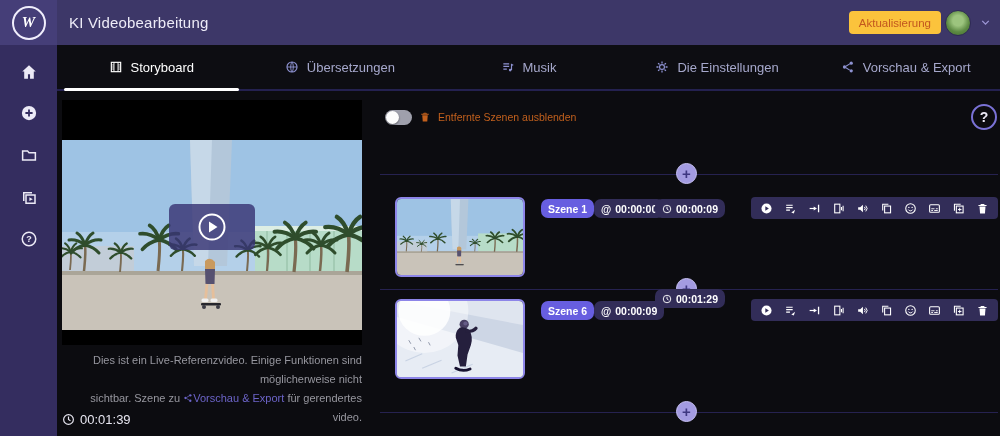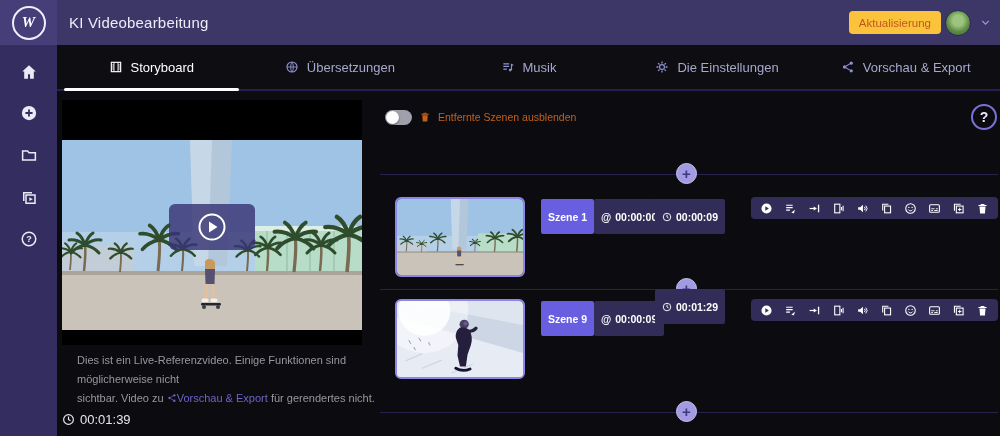--- a/index.html
+++ b/index.html
@@ -27,21 +27,21 @@
   .tab{flex:1;display:flex;align-items:center;justify-content:center;gap:8px;color:#a6a8cc;font-size:13px;cursor:pointer;position:relative;}
   .tab .ic{color:#8e92d2;}
   .tab.active{color:#fff;}
   .tab.active .ic{color:#fff;}
   .tab.active::after{content:"";position:absolute;left:7px;right:7px;bottom:-2px;height:3px;background:#fff;border-radius:2px;}
 
   
   .player{left:62px;top:100px;width:300px;height:245px;background:#000;cursor:pointer;}
   .player-scene{position:absolute;left:0;top:40px;width:300px;height:190px;}
   .play-overlay{position:absolute;left:107px;top:104px;width:86px;height:46px;background:rgba(56,52,116,0.82);border-radius:6px;display:flex;align-items:center;justify-content:center;}
-  .notice{left:62px;top:351px;width:300px;text-align:left;font-size:11px;line-height:19px;color:#97979f;margin-left:15px;}
+  .notice{left:62px;top:351px;width:300px;text-align:right;font-size:11px;line-height:19px;color:#97979f;}
   .notice a{color:#6c64c8;text-decoration:none;cursor:pointer;}
   .notice .share-sm{display:inline-block;vertical-align:-1px;color:#6c64c8;width:10px;height:10px;}
   .proj-label{left:62px;top:393px;width:300px;text-align:center;font-size:14px;color:#e7e6f0;}
   .proj-value{left:62px;top:412px;width:300px;display:flex;align-items:center;justify-content:flex-start;gap:5px;font-size:13px;color:#e7e6f0;}
   .proj-value .ic{width:13px;height:13px;color:#e7e6f0;}
 
   
   .tgl-group{top:109px;display:flex;align-items:center;gap:7px;height:16px;}
   .switch{width:27px;height:15px;border-radius:8px;background:#9fa0ac;position:relative;cursor:pointer;flex:0 0 auto;}
   .switch::after{content:"";position:absolute;left:1px;top:1px;width:13px;height:13px;border-radius:50%;background:#fdfdfd;box-shadow:0 1px 2px rgba(0,0,0,.45);}
@@ -50,21 +50,21 @@
   .help-circle{left:971px;top:104px;width:22px;height:22px;border:2px solid #7a72d6;border-radius:50%;color:#eceaf6;font-size:14px;font-weight:bold;display:flex;align-items:center;justify-content:center;cursor:pointer;}
 
   
   .divider{left:380px;width:618px;height:1px;background:#262250;}
   .plusbtn{width:21px;height:21px;border-radius:50%;background:#a39be1;border:1px solid #c6c0f2;color:#3e3781;display:flex;align-items:center;justify-content:center;cursor:pointer;box-sizing:border-box;}
   .plusbtn::before{content:"+";font-size:15px;font-weight:bold;line-height:1;margin-top:-1px;}
 
   
   .thumb{width:126px;height:76px;border:2px solid #8d85e8;border-radius:6px;overflow:hidden;background:#000;cursor:pointer;}
   .thumb svg{width:126px;height:76px;}
-  .badge{height:35px;display:inline-flex;align-items:center;gap:4px;border-radius:2px;font-size:10.5px;font-weight:bold;color:#fff;padding:0 7px;white-space:nowrap;}
+  .badge{height:19px;display:inline-flex;align-items:center;gap:4px;border-radius:7px;font-size:10.5px;font-weight:bold;color:#fff;padding:0 7px;white-space:nowrap;}
   .badge.scene{background:#675ee0;cursor:pointer;}
   .badge.time{background:#322d58;}
   .badge .ic{width:10px;height:10px;}
   .toolbar{width:247px;height:22px;background:#322d58;border-radius:4px;display:flex;align-items:center;justify-content:space-between;padding:0 6px;box-sizing:border-box;}
   .tool{width:18px;height:18px;display:flex;align-items:center;justify-content:center;color:#fff;cursor:pointer;}
   .tool svg{width:13px;height:13px;}
 </style>
 </head>
 <body>
 
@@ -304,25 +304,25 @@
     <div class="play-overlay">
       <svg width="30" height="30" viewBox="0 0 30 30">
         <circle cx="15" cy="15" r="12.5" fill="none" stroke="#fff" stroke-width="2"></circle>
         <path d="M12 9.5v11l8.5-5.5z" fill="#fff"></path>
       </svg>
     </div>
   </div>
 
   <div class="abs notice">
     <span>Dies ist ein Live-Referenzvideo. Einige Funktionen sind möglicherweise nicht</span><br>
-    <span>sichtbar. Video zu</span>
+    <span>sichtbar. Szene zu</span>
     <svg class="share-sm" viewBox="0 0 24 24">
         <use href="#i-share"></use>
       </svg><a>Vorschau &amp; Export</a>
-    <span>für gerendertes nicht.</span>
+    <span>für gerendertes video.</span>
   </div>
   <div class="abs proj-value">
     <svg class="ic" viewBox="0 0 24 24">
         <use href="#i-clock"></use>
       </svg>
     <span>00:01:39</span>
   </div>
 
   <div class="abs tgl-group" style="left:385px">
     <div class="switch"></div>
@@ -450,21 +450,21 @@
       <path d="M28 98l5 9M52 92l5 9M75 103l4 8M40 115l4 8" stroke="#55607a" stroke-width="1.5"></path>
       <g transform="translate(132,46)">
         <circle cx="28" cy="12" r="11" fill="#483f63"></circle>
         <circle cx="31" cy="10" r="5" fill="#6e6491" opacity="0.8"></circle>
         <path d="M18 20 q-12 10 -10 26 l6 18 -2 26 6 28 h14 l4 -30 8 -24 q6 -20 -4 -38 q-8 -8 -22 -6z" fill="#251f3d"></path>
         <path d="M34 30 q16 0 22 -8" stroke="#251f3d" stroke-width="8" stroke-linecap="round" fill="none"></path>
         <path d="M8 122 q16 10 34 2" stroke="#171230" stroke-width="7" stroke-linecap="round" fill="none"></path>
       </g>
     </svg>
   </div>
-  <div class="abs badge scene" style="left:541px;top:301px">Szene 9</div>
+  <div class="abs badge scene" style="left:541px;top:301px">Szene 6</div>
   <div class="abs badge time" style="left:594px;top:301px">
     <span>@</span>
     <span>00:00:09</span>
   </div>
   <div class="abs badge time" style="left:655px;top:289px">
     <svg class="ic" viewBox="0 0 24 24">
         <use href="#i-clock"></use>
       </svg>
     <span>00:01:29</span>
   </div>

